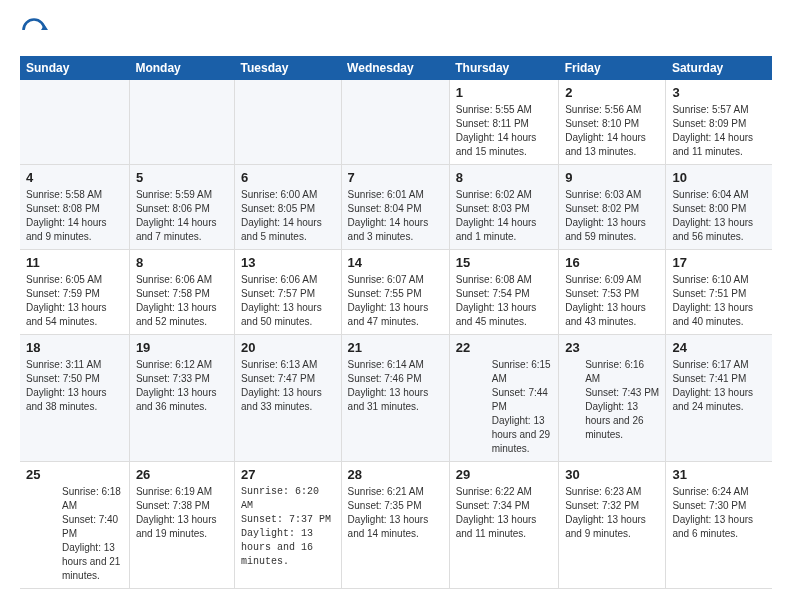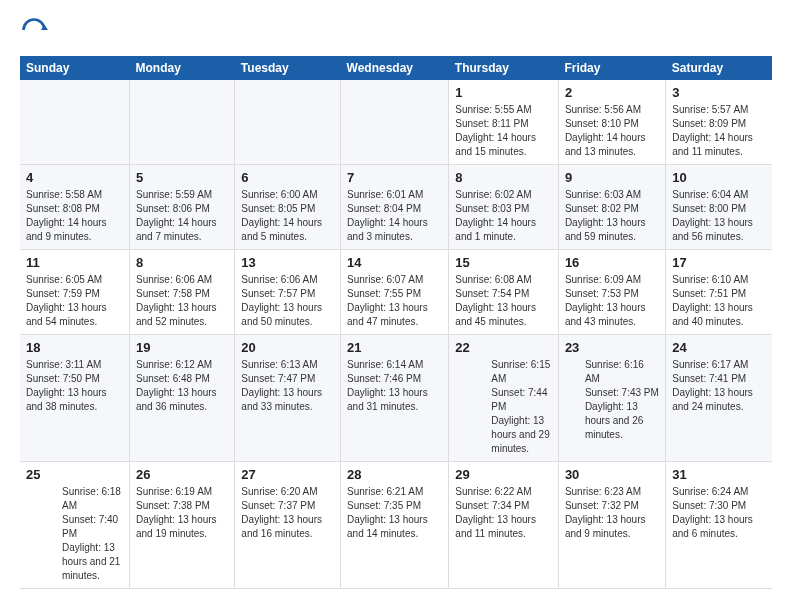--- a/index.html
+++ b/index.html
@@ -243,21 +243,21 @@
       <tr>
         <td>
           <div class="day-num">18</div>
           <div class="day-info" style="white-space: pre-line;">Sunrise: 3:11 AM
 Sunset: 7:50 PM
 Daylight: 13 hours and 38 minutes.</div>
         </td>
         <td>
           <div class="day-num">19</div>
           <div class="day-info" style="white-space: pre-line;">Sunrise: 6:12 AM
-Sunset: 6:48 PM
+Sunset: 7:33 PM
 Daylight: 13 hours and 36 minutes.</div>
         </td>
         <td>
           <div class="day-num">20</div>
           <div class="day-info" style="white-space: pre-line;">Sunrise: 6:13 AM
 Sunset: 7:47 PM
 Daylight: 13 hours and 33 minutes.</div>
         </td>
         <td>
           <div class="day-num">21</div>
@@ -292,21 +292,21 @@
 Daylight: 13 hours and 21 minutes.</div>
         </td>
         <td>
           <div class="day-num">26</div>
           <div class="day-info" style="white-space: pre-line;">Sunrise: 6:19 AM
 Sunset: 7:38 PM
 Daylight: 13 hours and 19 minutes.</div>
         </td>
         <td>
           <div class="day-num">27</div>
-          <div class="day-info" style="white-space: pre-line;">Sunrise: 6:20 AM
+          <div class="day-info" style="white-space: pre-line; font-family: Liberation Mono, monospace;">Sunrise: 6:20 AM
 Sunset: 7:37 PM
 Daylight: 13 hours and 16 minutes.</div>
         </td>
         <td>
           <div class="day-num">28</div>
           <div class="day-info" style="white-space: pre-line;">Sunrise: 6:21 AM
 Sunset: 7:35 PM
 Daylight: 13 hours and 14 minutes.</div>
         </td>
         <td>

